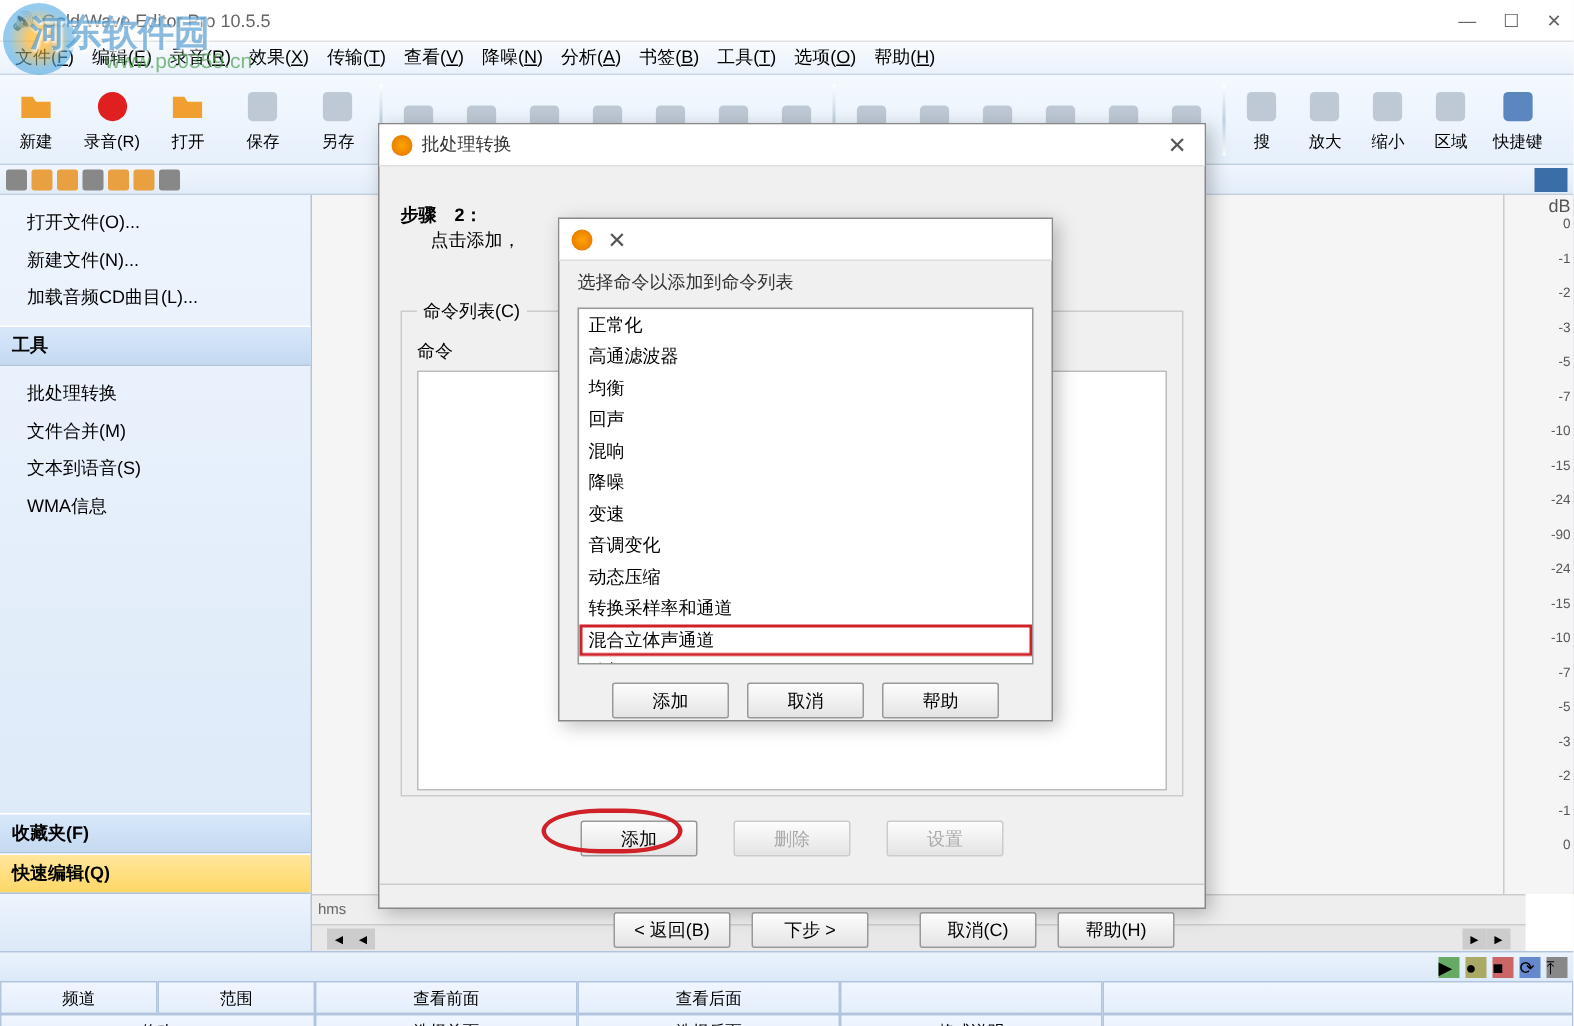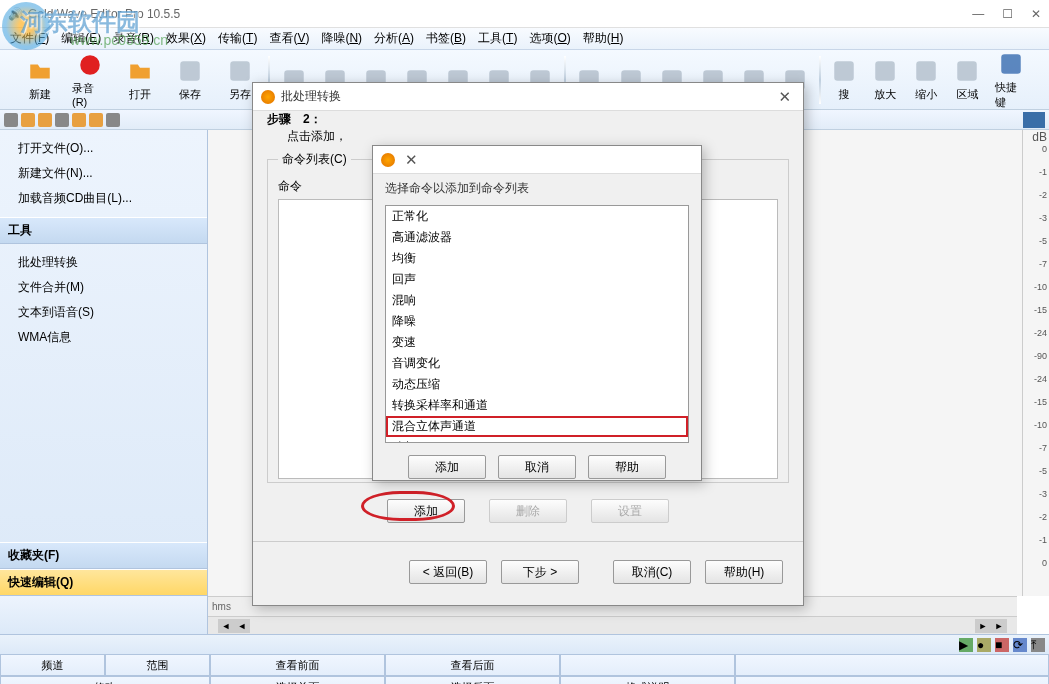--- a/index.html
+++ b/index.html
@@ -7,60 +7,60 @@
 .titlebar{height:28px;background:#fff;display:flex;align-items:center;padding:0 8px;border-bottom:1px solid #e0e0e0}
 .titlebar .ico{width:14px;height:14px;margin-right:6px}
 .titlebar .ttl{flex:1;color:#666}
 .winbtns{display:flex;gap:18px;color:#666}
 .winbtns span{cursor:pointer}
 .menubar{height:22px;background:linear-gradient(#f8fbff,#eaf2fb);display:flex;align-items:center;padding:0 4px;border-bottom:1px solid #c8d6e8}
 .menubar span{padding:2px 6px;cursor:pointer}
 .watermark{position:absolute;left:20px;top:6px;font-size:24px;font-weight:bold;color:rgba(60,140,200,.6);pointer-events:none;z-index:50;text-shadow:1px 1px 2px #fff}
 .watermark-url{position:absolute;left:70px;top:32px;font-size:14px;color:rgba(80,160,80,.7);pointer-events:none;z-index:50}
 .watermark-logo{position:absolute;left:2px;top:2px;width:48px;height:48px;background:radial-gradient(circle,#ffa500 20%,#4fa8e0 60%);border-radius:50%;opacity:.6;z-index:49}
-.toolbar{height:60px;background:linear-gradient(#f4f9ff,#e6f0fb);border-bottom:1px solid #c0d0e0;display:flex;align-items:center;padding:2px 16px;gap:2px;position:relative}
+.toolbar{height:60px;background:linear-gradient(#f4f9ff,#e6f0fb);border-bottom:1px solid #c0d0e0;display:flex;align-items:center;padding:2px 0;gap:2px;position:relative}
 .tb-btn{display:flex;flex-direction:column;align-items:center;padding:2px 6px;min-width:38px;cursor:pointer;border-radius:3px}
 .tb-btn .ic{width:28px;height:28px;display:flex;align-items:center;justify-content:center;font-size:20px}
 .tb-btn .lb{font-size:11px;margin-top:2px}
 .tb-sep{width:2px;height:48px;background:linear-gradient(#fff,#c0d0e0,#fff);margin:0 2px}
 .tb-btn.big{min-width:48px}
 .tb-btn .ic svg{width:26px;height:26px}
 .small-toolbar{height:20px;background:linear-gradient(#f0f6ff,#e2ecf8);border-bottom:1px solid #c0d0e0;display:flex;align-items:center;padding:0 4px;gap:3px}
 .small-toolbar .sic{width:14px;height:14px;background:#8aa;border-radius:2px}
 .small-toolbar .sic.o{background:#e8a040}
 .small-toolbar .sic.g{background:#888}
 .small-toolbar .drop{height:16px;width:22px;background:#3a6ea8;margin-left:auto}
 .main{display:flex;height:466px}
 .sidebar{width:208px;background:linear-gradient(#edf4fd,#dce9f8);border-right:1px solid #b0c4de;display:flex;flex-direction:column}
 .panel-hdr{background:linear-gradient(#d8e8fb,#c4d9f0);padding:4px 8px;font-weight:bold;border-top:1px solid #fff;border-bottom:1px solid #b0c4de}
 .panel-hdr.sel{background:linear-gradient(#ffe69c,#ffd766)}
 .panel-body{padding:6px 4px}
 .panel-item{padding:4px 14px;cursor:pointer}
 .workspace{flex:1;background:#8b9db5;position:relative;display:flex}
 .canvas{flex:1;background:#f5f5f5;margin:0}
-.ruler-right{width:27px;background:#f5f5f5;border-left:1px solid #ccc;font-size:9px;color:#555;position:relative}
+.ruler-right{width:47px;background:#f5f5f5;border-left:1px solid #ccc;font-size:9px;color:#555;position:relative}
 .ruler-right .db-lbl{position:absolute;right:2px;top:0}
 .ruler-right .tick{position:absolute;right:2px;font-size:9px}
 .hms-row{height:20px;background:#eee;border-top:1px solid #ccc;display:flex;align-items:center}
 .hms-row .lbl{width:28px;padding-left:4px;font-size:10px;color:#666}
 .scroll-row{height:18px;background:#e8e8e8;border-top:1px solid #ccc;display:flex;align-items:center;padding:0 10px}
 .scroll-row .arrow{width:16px;height:14px;background:#ccc;display:flex;align-items:center;justify-content:center;font-size:9px}
 .bottom-tools{height:20px;background:linear-gradient(#eaf2fb,#dce9f8);border-top:1px solid #b0c4de;display:flex;align-items:center;gap:4px;padding:0 4px}
 .bottom-tools .bic{width:14px;height:14px}
 .status-grid{display:grid;grid-template-columns:105px 105px 175px 175px 175px auto;height:44px}
 .status-grid div{border:1px solid #b0c4de;background:linear-gradient(#f0f6ff,#e4eefb);display:flex;align-items:center;justify-content:center;font-size:11px;padding:2px}
 
 
 .dialog{position:absolute;background:#f0f0f0;border:1px solid #888;box-shadow:3px 3px 12px rgba(0,0,0,.25);z-index:100}
 .dlg-title{height:28px;background:#fff;display:flex;align-items:center;padding:0 8px;border-bottom:1px solid #ddd}
 .dlg-title .ico{width:14px;height:14px;margin-right:6px;background:radial-gradient(circle,#ffa500,#e07000);border-radius:50%}
 .dlg-title .txt{flex:1;color:#333}
 .dlg-title .close{cursor:pointer;font-size:15px;color:#555;padding:0 4px}
 .dlg-batch{left:252px;top:82px;width:552px;height:524px}
-.dlg-batch .step{padding:0 14px}
+.dlg-batch .step{padding:24px 14px}
 .dlg-batch .step b{font-weight:bold}
 .dlg-batch fieldset{border:1px solid #ccc;margin:6px 14px;padding:10px;height:332px;position:relative}
 .dlg-batch fieldset legend{padding:0 4px}
 .dlg-batch .cmd-area{border:1px solid #bbb;background:#fff;height:280px;margin-top:4px}
 .dlg-btns{display:flex;gap:14px;justify-content:flex-end;padding:10px 20px}
 .btn{min-width:78px;height:24px;background:linear-gradient(#fdfdfd,#e4e4e4);border:1px solid #999;border-radius:2px;cursor:pointer;display:flex;align-items:center;justify-content:center}
 .btn.dis{color:#aaa;border-color:#ccc;cursor:default}
 .circle-red{border:3px solid #d02028;border-radius:50%/60%;position:absolute;pointer-events:none}
 .dlg-addcmd{left:372px;top:145px;width:330px;height:336px;z-index:200}
 .dlg-addcmd .instr{padding:6px 12px;color:#333}

